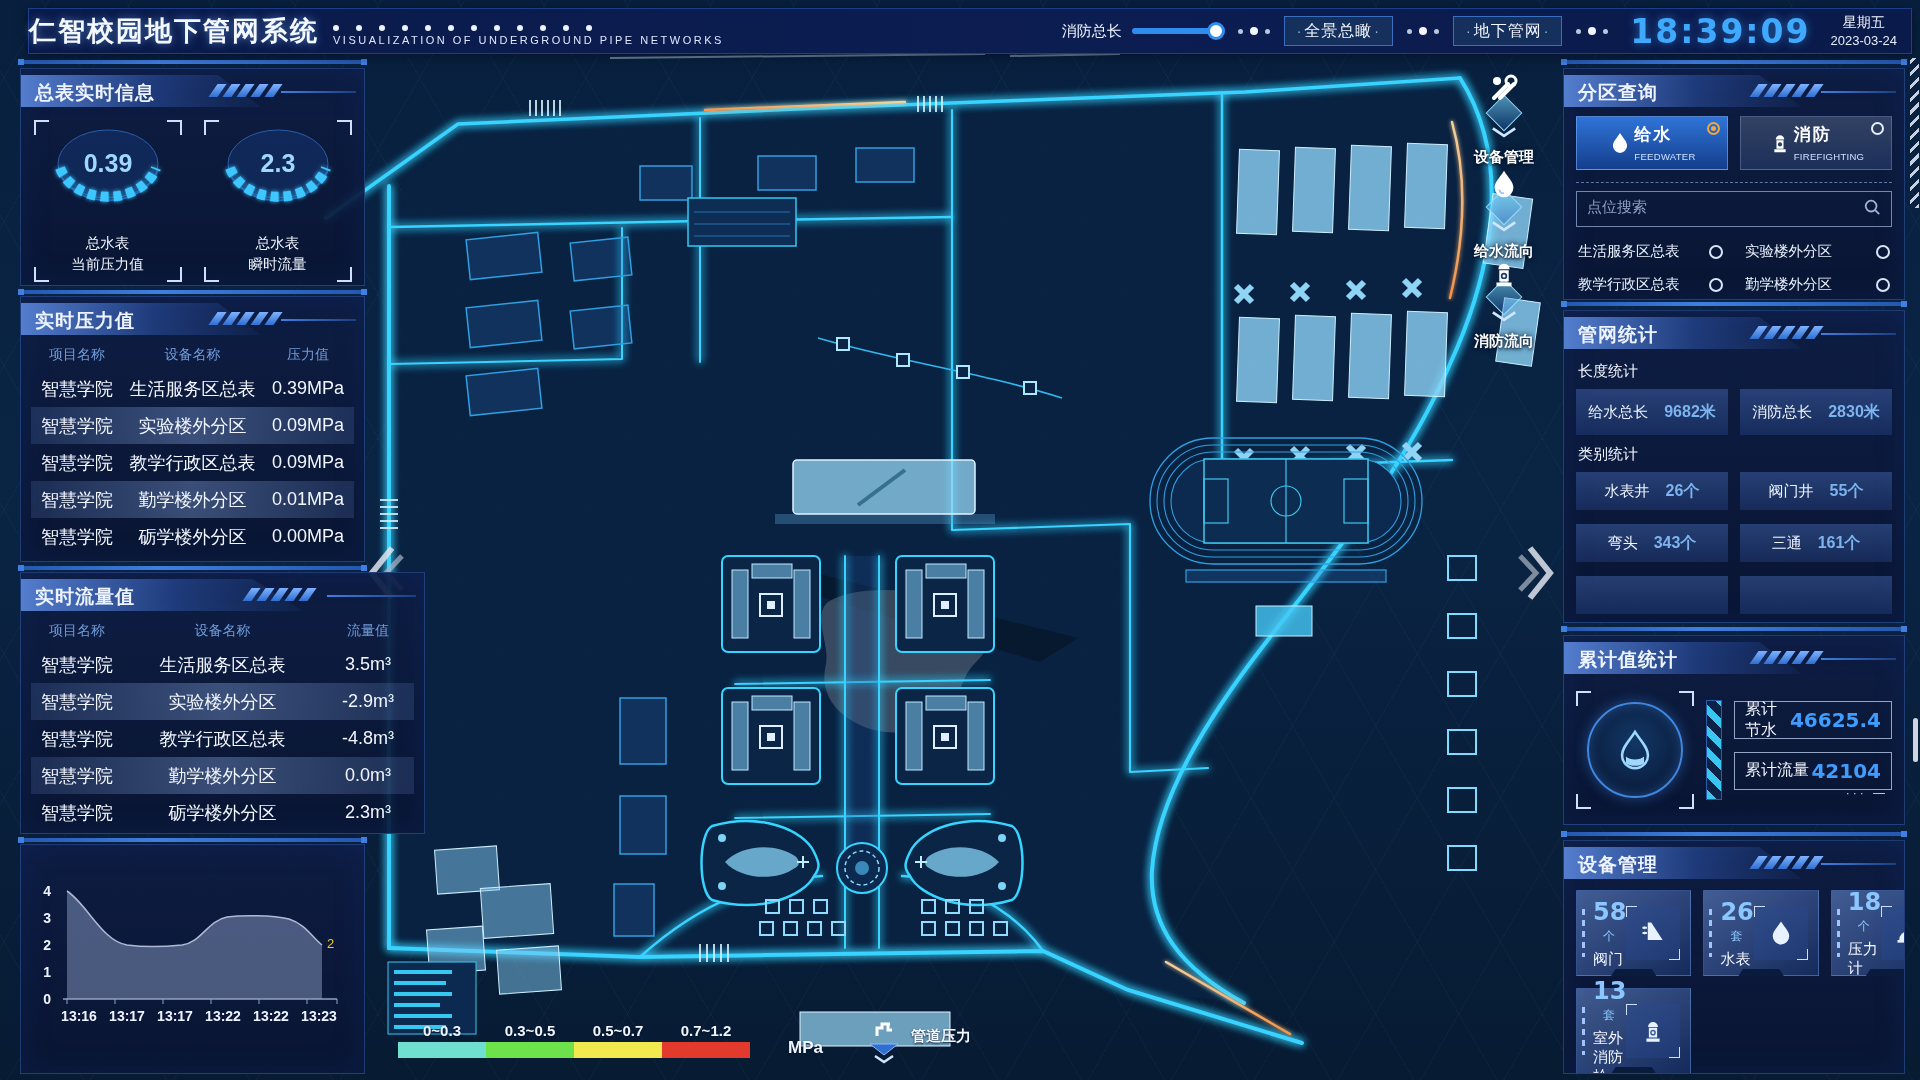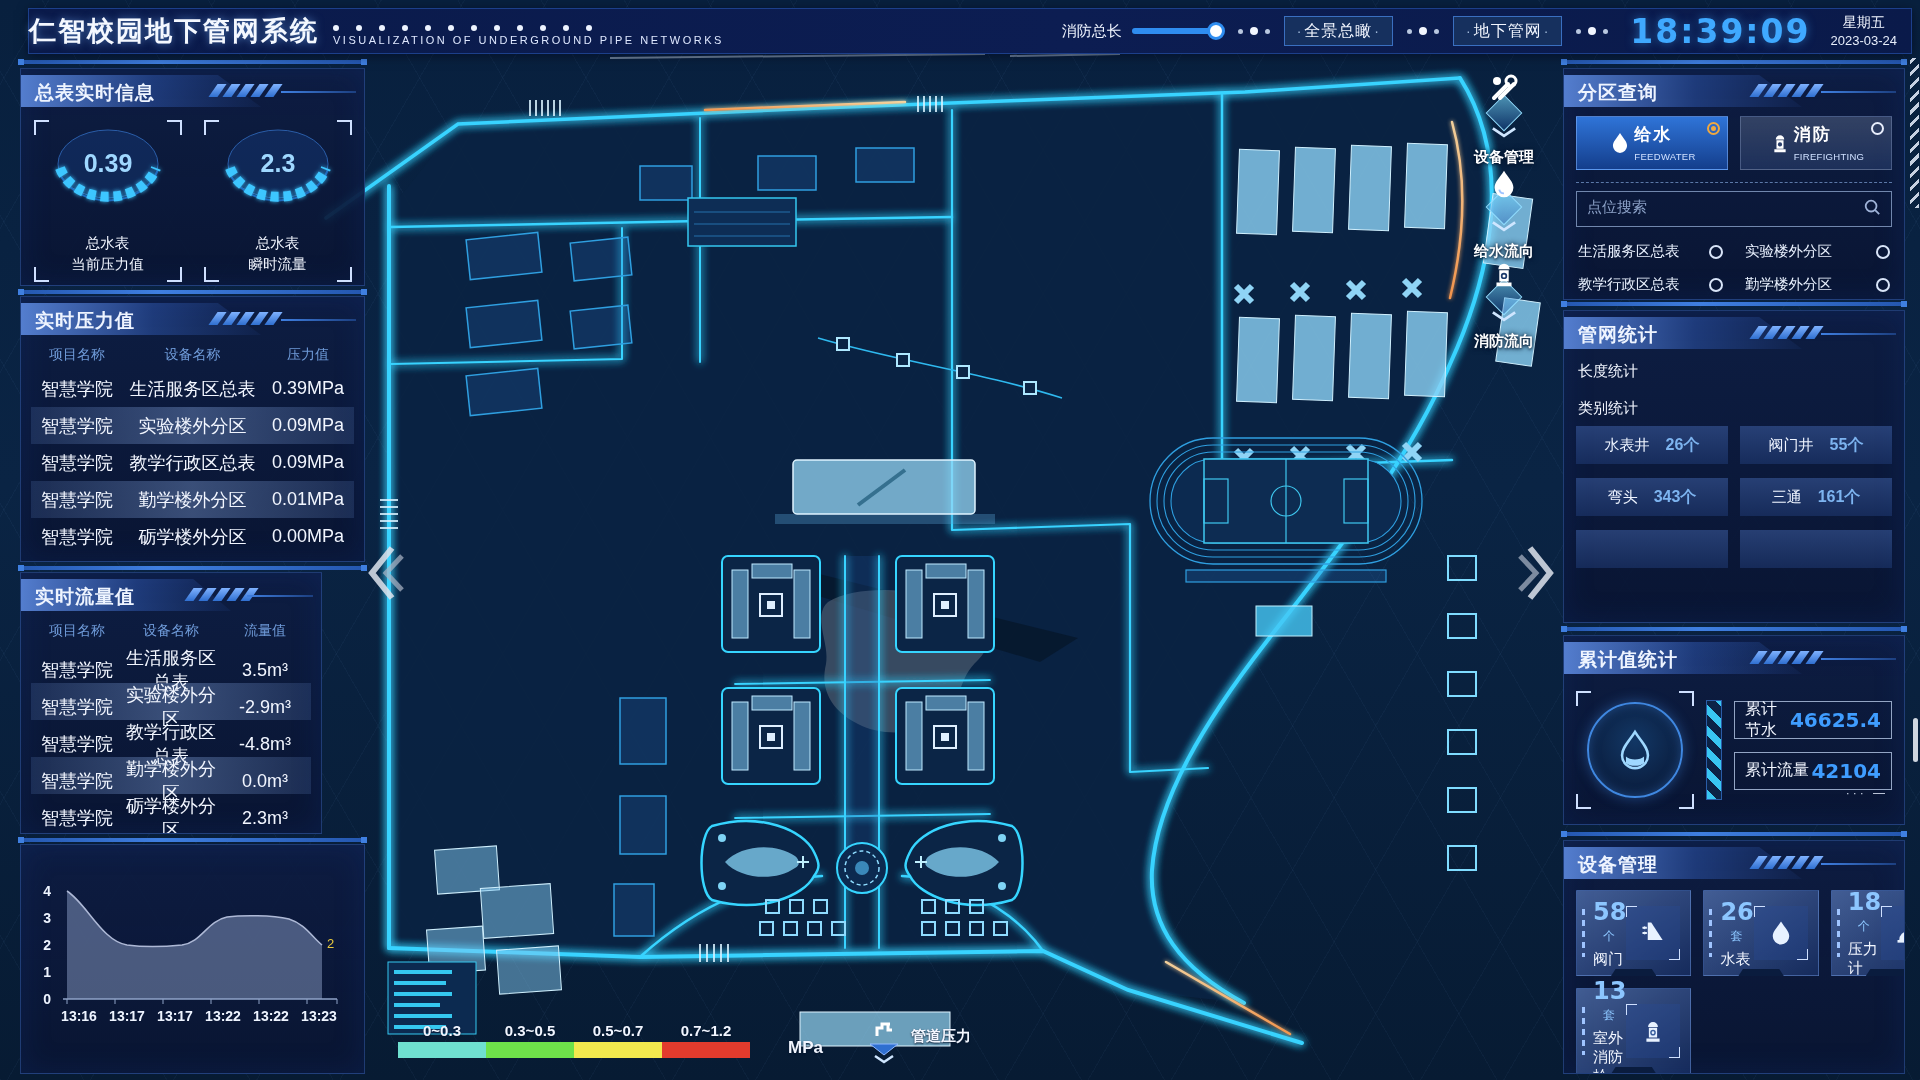--- a/index.html
+++ b/index.html
@@ -503,21 +503,21 @@
       </div>
     <div class="trow">
         <span>智慧学院</span>
         <span>砺学楼外分区</span>
         <span>0.00MPa</span>
       </div>
   </div>
 </div>
 
 <div class="hline" style="left:20px;width:345px;top:566px"></div>
-<div class="panel" style="left:20px;top:572px;width:302px;height:262px">
+<div class="panel" style="left:20px;top:572px;width:405px;height:262px">
   <div class="ptitle">
       <span class="band"></span>
       <h2>实时流量值</h2>
     <span class="slashes">
         <i></i>
         <i></i>
         <i></i>
         <i></i>
         <i></i>
       </span>
@@ -653,20 +653,30 @@
     <span class="slashes">
         <i></i>
         <i></i>
         <i></i>
         <i></i>
         <i></i>
       </span>
       <span class="tline"></span>
     </div>
   <div class="sublabel">长度统计</div>
+  <div class="sgrid">
+    <div class="sbox">
+        <span>给水总长</span>
+        <b>9682米</b>
+      </div>
+    <div class="sbox">
+        <span>消防总长</span>
+        <b>2830米</b>
+      </div>
+  </div>
   <div class="sublabel">类别统计</div>
   <div class="sgrid" style="row-gap:14px">
     <div class="sbox tall">
         <span>水表井</span>
         <b>26个</b>
       </div>
     <div class="sbox tall">
         <span>阀门井</span>
         <b>55个</b>
       </div>

